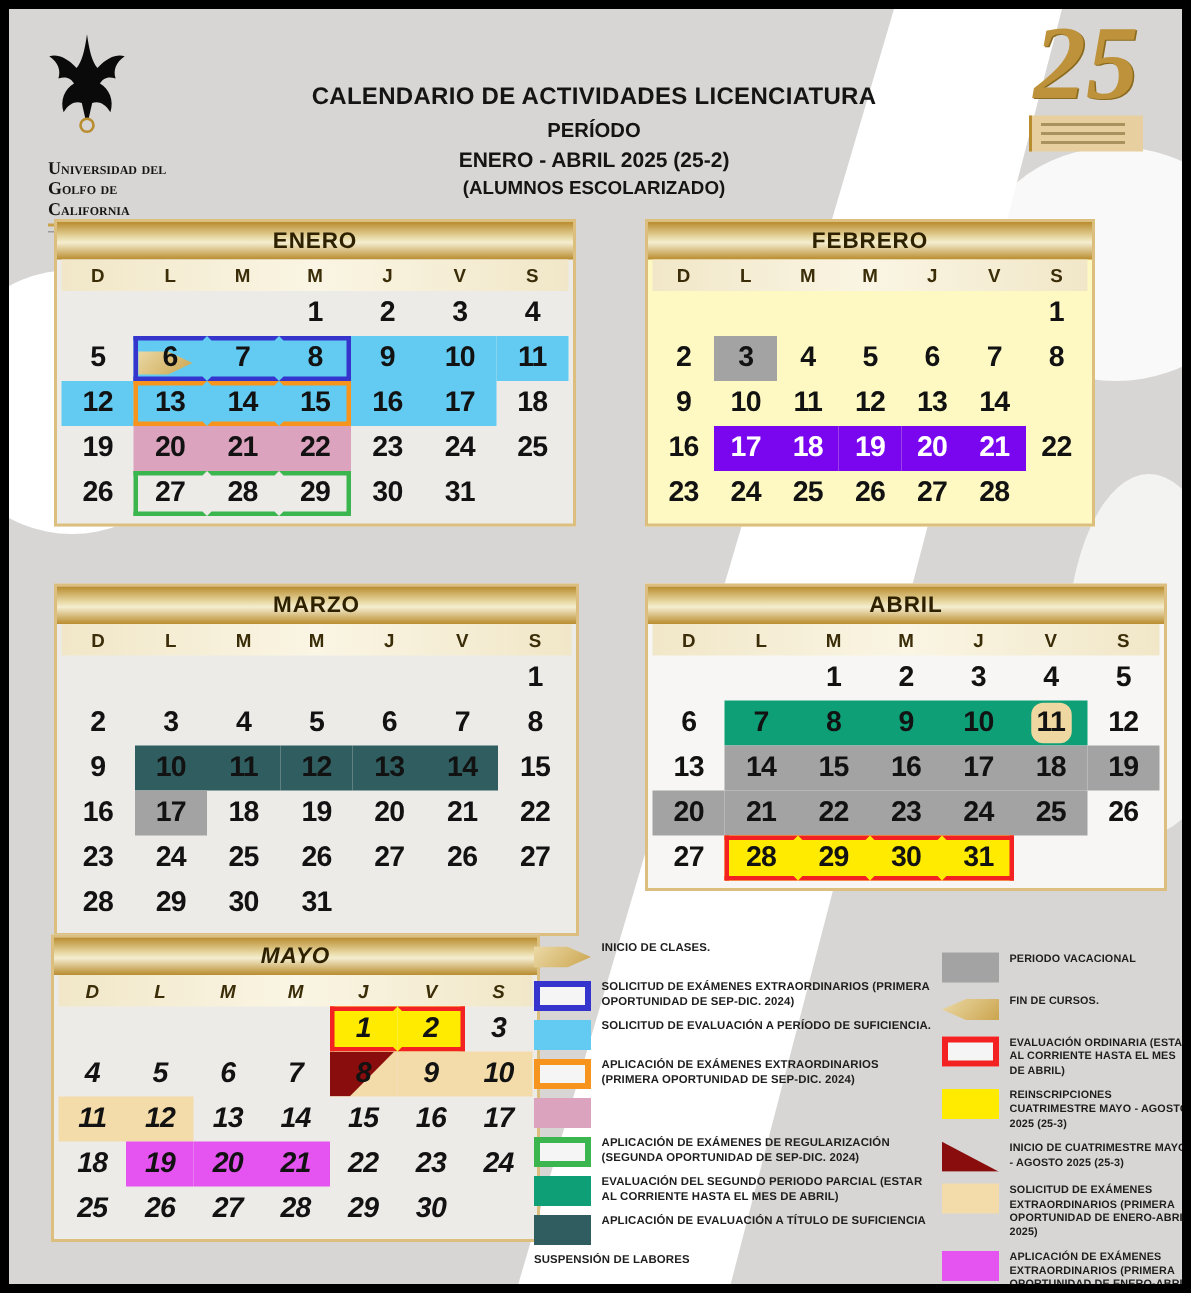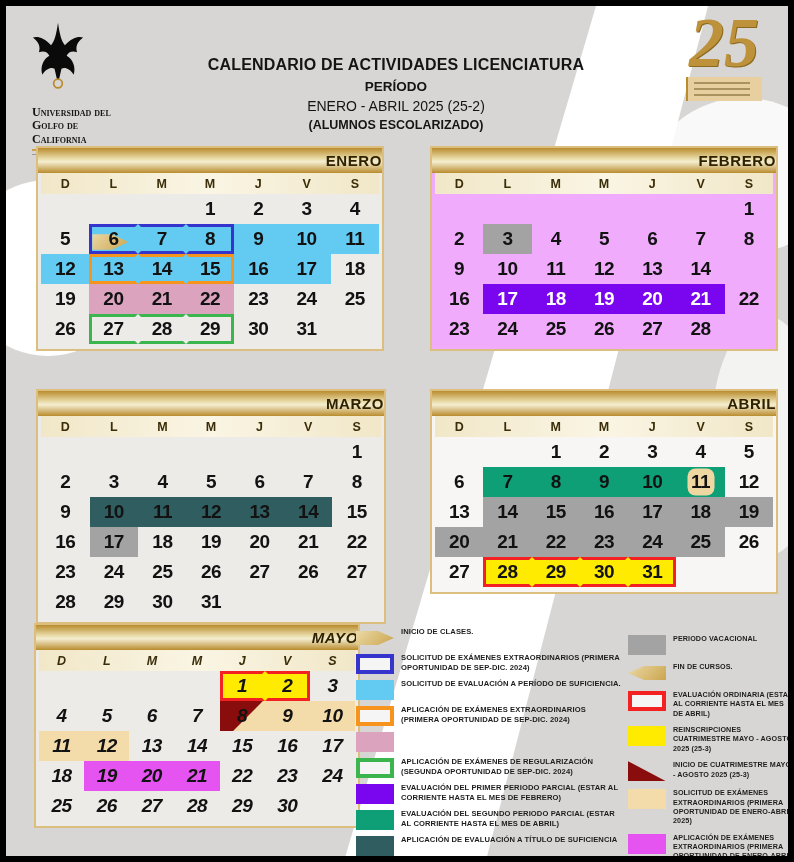--- a/index.html
+++ b/index.html
@@ -11,38 +11,38 @@
 
   
   .uni-logo{position:absolute;left:26px;top:12px;width:170px;display:flex;gap:6px;align-items:flex-start;flex-direction:column;}
   .uni-text{font-family:"Liberation Serif",serif;font-variant:small-caps;font-size:12px;
             line-height:1.12;color:#151515;font-weight:600;padding-top:10px;}
   .uni-underline{width:86px;height:2px;background:#C9A24A;margin-top:3px;}
   .uni-tagline{width:96px;height:1px;background:#9a9a9a;margin-top:3px;}
   .title-block{position:absolute;left:170px;top:24px;width:440px;text-align:center;color:#141414;}
   .t1{font-size:16px;font-weight:800;letter-spacing:.2px;margin-top:26px;}
   .t2{font-size:13.5px;font-weight:800;margin-top:5px;}
-  .t3{font-size:14px;font-weight:400;margin-top:4px;}
+  .t3{font-size:14px;font-weight:700;margin-top:4px;}
   .t4{font-size:12.5px;font-weight:800;margin-top:4px;}
   .badge25{position:absolute;left:658px;top:4px;width:120px;text-align:center;}
   .n25{font-family:"Liberation Serif",serif;font-style:italic;font-weight:700;font-size:70px;
        line-height:.95;color:#BE923A;text-shadow:1px 1px 0 #8a6a1f;}
   .tagbox{width:74px;height:24px;background:#E7CFA0;border-left:2px solid #B98C2E;margin:0 auto;
           background-image:repeating-linear-gradient(180deg,rgba(120,95,40,.55) 0 2px,transparent 2px 6px);
           background-size:56px 14px;background-repeat:no-repeat;background-position:6px 5px;}
 
   
   .month-card{position:absolute;box-sizing:border-box;border:2px solid #DCBE7E;background:#ECEBE8;
               padding:0 3px 5px;}
   .month-0{left:30px;top:140px;width:348px;}
-  .month-1{left:424px;top:140px;width:348px;background:#f0abfc;}
+  .month-1{left:424px;top:140px;width:300px;background:#fef9c3;}
   .month-2{left:30px;top:383px;width:350px;}
   .month-3{left:424px;top:383px;width:348px;background:#F7F6F4;}
   .month-4{left:28px;top:617px;width:326px;font-style:italic;}
-  .month-title{margin:0 -3px;height:25px;line-height:25px;text-align:right;font-weight:700;
+  .month-title{margin:0 -3px;height:25px;line-height:25px;text-align:center;font-weight:700;
                font-size:15px;letter-spacing:.6px;color:#2E2100;
                background:linear-gradient(180deg,#B98C2E 0%,#E9DBA8 42%,#F4EDD0 55%,#B98C2E 100%);}
   .dow-row{display:grid;grid-template-columns:repeat(7,1fr);height:21px;align-items:center;
            background:linear-gradient(90deg,#F1E7C8,#FAF5E4 50%,#F1E7C8);}
   .dow{text-align:center;font-weight:700;font-size:12.5px;color:#3A2D08;}
   .week-row{display:grid;grid-template-columns:repeat(7,1fr);}
   .cell{position:relative;height:30px;box-sizing:border-box;border:3px solid transparent;
         display:flex;align-items:center;justify-content:center;}
   .num{position:relative;z-index:2;font-weight:700;font-size:19px;color:#121212;letter-spacing:-.5px;}
   .num.wt{color:#fff;}
@@ -791,24 +791,20 @@
         <div class="legend-label">APLICACIÓN DE EXÁMENES EXTRAORDINARIOS (PRIMERA OPORTUNIDAD DE SEP-DIC. 2024)</div>
       </div>
       <div class="legend-item">
         <div class="sw" style="background: rgb(220, 163, 190);"></div>
       </div>
       <div class="legend-item">
         <div class="sw sw-outline" style="border-color: rgb(59, 182, 78);"></div>
         <div class="legend-label">APLICACIÓN DE EXÁMENES DE REGULARIZACIÓN (SEGUNDA OPORTUNIDAD DE SEP-DIC. 2024)</div>
       </div>
       <div class="legend-item">
-        <div class="sw" style="background: rgb(122, 6, 239);"></div>
-        <div class="legend-label">EVALUACIÓN DEL PRIMER PERIODO PARCIAL (ESTAR AL CORRIENTE HASTA EL MES DE FEBRERO)</div>
-      </div>
-      <div class="legend-item">
         <div class="sw" style="background: rgb(14, 159, 119);"></div>
         <div class="legend-label">EVALUACIÓN DEL SEGUNDO PERIODO PARCIAL (ESTAR AL CORRIENTE HASTA EL MES DE ABRIL)</div>
       </div>
       <div class="legend-item">
         <div class="sw" style="background: rgb(48, 94, 96);"></div>
         <div class="legend-label">APLICACIÓN DE EVALUACIÓN A TÍTULO DE SUFICIENCIA</div>
       </div>
       <div class="legend-item">
         <div class="legend-label">SUSPENSIÓN DE LABORES</div>
       </div>

